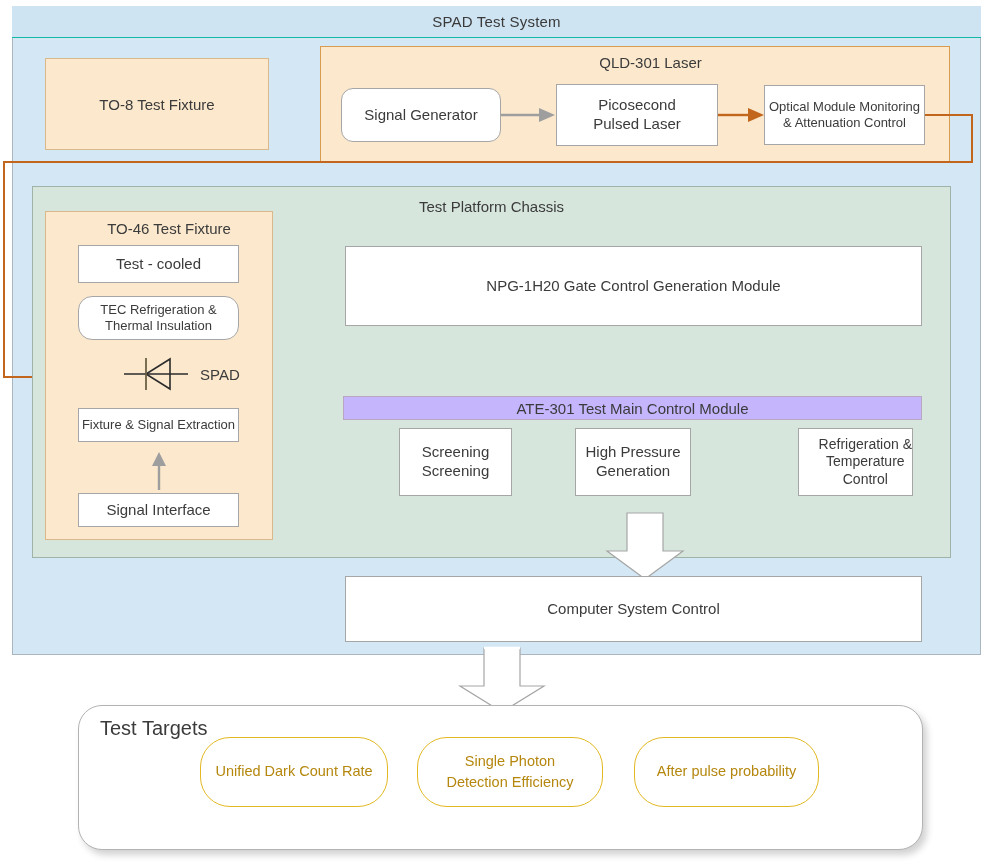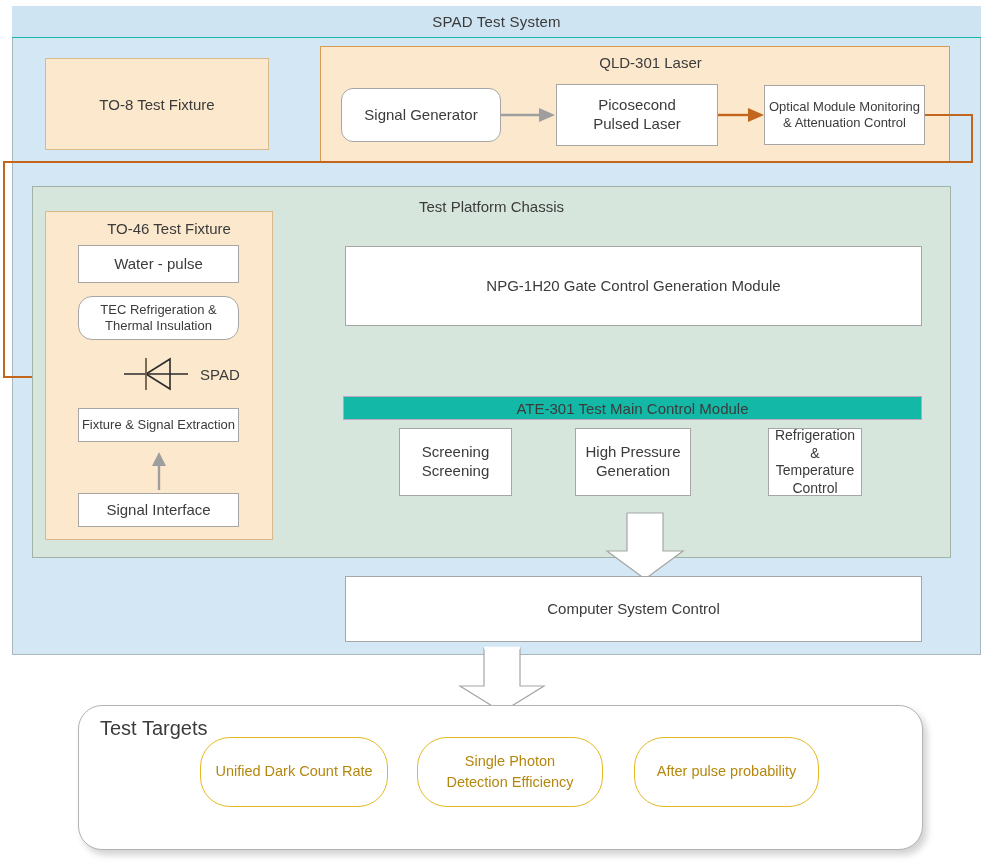--- a/index.html
+++ b/index.html
@@ -77,27 +77,27 @@
   .water  { left:78px; top:245px; width:161px; height:38px; }
   .tec    { left:78px; top:296px; width:161px; height:44px; font-size:13px;border-radius:14px;}
   .fse    { left:78px; top:408px; width:161px; height:34px; font-size:13px;}
   .sigif  { left:78px; top:493px; width:161px; height:34px; }
 
   .npg{
     left:345px; top:246px; width:577px; height:80px;
   }
   .ate-band{
     left:343px; top:396px; width:579px; height:24px;
-    background:#14b8a6; border:1px solid #b9a7c2;
+    background:#c4b5fd; border:1px solid #b9a7c2;
     display:flex; align-items:center; justify-content:center;
     color:#3b3b3b; font-size:15px;
   }
   .aval  { left:399px; top:428px; width:113px; height:68px; }
   .hipr  { left:575px; top:428px; width:116px; height:68px; }
-  .refr  { left:768px; top:428px; width:94px; height:68px; font-size:14px;}
+  .refr  { left:798px; top:428px; width:115px; height:68px; font-size:14px;justify-content:flex-end;}
 
   .cpu-ctl{
     left:345px; top:576px; width:577px; height:66px;
   }
 
   
   .targets{
     left:78px; top:705px; width:845px; height:145px;
     background:#ffffff; border:1px solid #b3b3b3;
     border-radius:24px;
@@ -171,21 +171,21 @@
     <path d="M925,15 L972,15 L972,62 L4,62 L4,277 L36,277" stroke="#c1661c" stroke-width="2" fill="none"></path>
     <path d="M34,270 L50,277 L34,284 Z" fill="#c1661c"></path>
   </svg>
 
   <div class="abs chassis"></div>
   <div class="abs chassis-title">Test Platform Chassis</div>
 
   <div class="abs to46-box"></div>
   <div class="abs to46-title">TO-46 Test Fixture</div>
 
-  <div class="abs wbox water">Water - pulse</div>
+  <div class="abs wbox water">Test - cooled</div>
 
   <div class="abs wbox tec">
     <span>
       <span>TEC Refrigeration &amp;</span><br>
       <span>Thermal Insulation</span>
     </span>
   </div>
 
   <svg class="conn" style="left:124px;top:356px;" width="72" height="36">
     <line x1="0" y1="18" x2="64" y2="18" stroke="#2b2b2b" stroke-width="1.6"></line>

